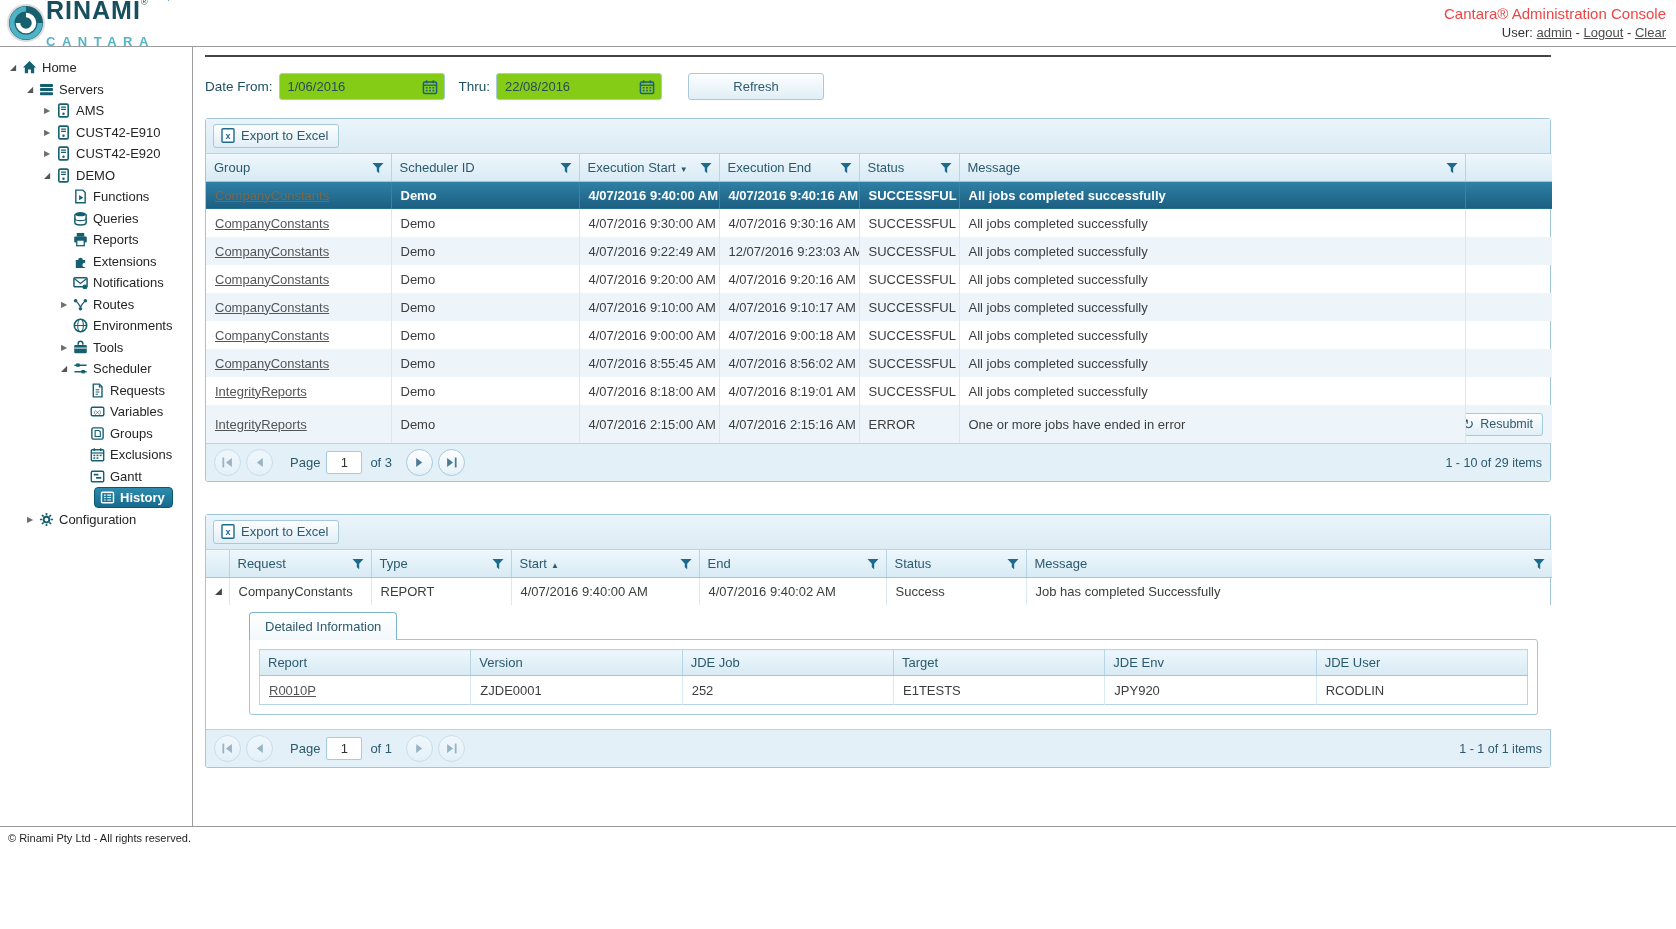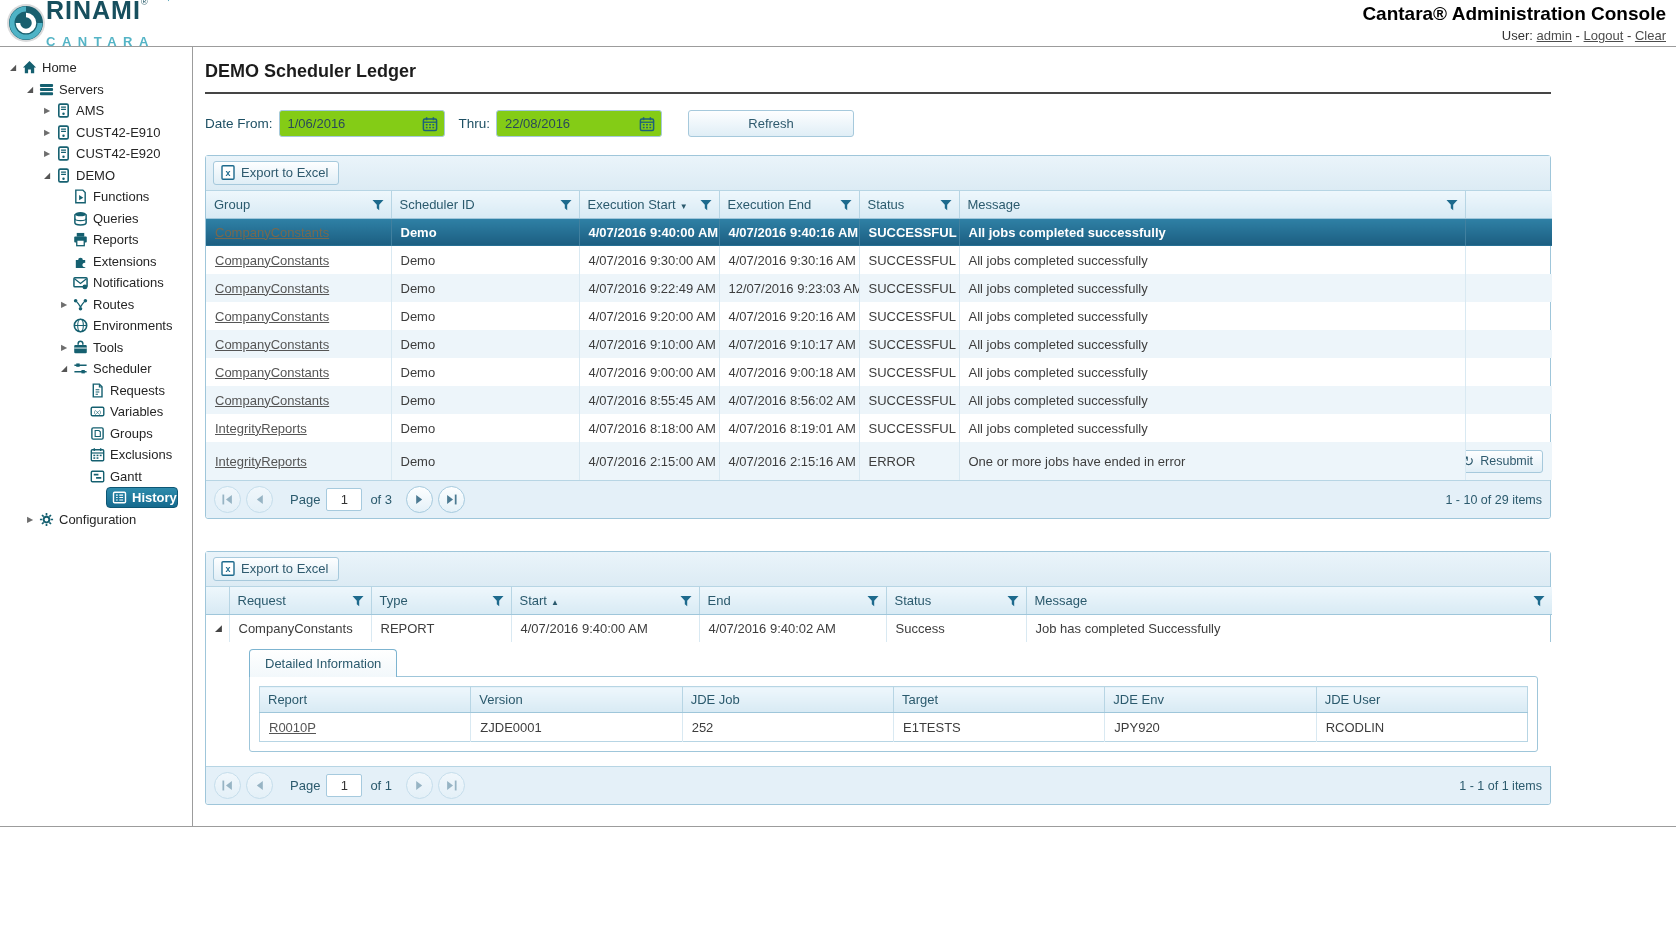--- a/index.html
+++ b/index.html
@@ -9,59 +9,59 @@
   
   .app-header { height:47px; display:flex; justify-content:space-between; align-items:center;
     border-bottom:1px solid #9c9c9c; padding:0 10px 0 6px; background:#fff; }
   .brand { display:flex; align-items:center; }
   .brand-text { display:flex; flex-direction:column; line-height:1; position:relative; }
   .brand-top { font-size:25px; font-weight:bold; letter-spacing:1px; color:#174f5e; }
   .brand-reg { font-size:9px; vertical-align:top; color:#174f5e; }
   .brand-tri { position:absolute; top:-4px; left:118px; color:#2a8ea6; font-size:9px; }
   .brand-bottom { font-size:13px; letter-spacing:6.5px; color:#54b4c6; font-weight:bold; margin-top:12px; }
   .hdr-right { text-align:right; line-height:1.35; }
-  .app-title { font-size:19px; font-weight:bold; color:#000000; }
+  .app-title { font-size:15px; font-weight:normal; color:#ef4444; }
   .user-line { font-size:13px; color:#333; }
   .user-line a { color:#4d4d4d; text-decoration:underline; cursor:pointer; }
 
   
   .app-body { display:flex; height:779px; }
   .sidebar { width:193px; border-right:1px solid #9c9c9c; padding-top:10px; overflow:hidden; }
   .content { flex:1; padding:8px 12px 0 12px; }
 
   
   .tree { list-style:none; font-size:13px; color:#252525; }
   .tree li { height:21.5px; display:flex; align-items:center; white-space:nowrap; }
   .tw { display:inline-flex; width:14px; justify-content:center; flex:0 0 14px; cursor:pointer; }
   .arrow-exp { color:#555; font-size:8px; }
   .arrow-col { color:#6e6e6e; font-size:8px; }
   .ticon { display:inline-flex; width:16px; height:16px; margin:0 4px 0 2px; color:#156070; flex:0 0 16px; align-items:center; }
   .ticon svg { width:15px; height:15px; }
   .tlabel { cursor:pointer; }
   .d0{padding-left:6px}.d1{padding-left:23px}.d2{padding-left:40px}.d3{padding-left:57px}.d4{padding-left:74px}
   .sel-badge { display:inline-flex; align-items:center; background:linear-gradient(#2e8bac,#156a8e);
-    border:1px solid #0d5674; border-radius:4px; padding:1px 0 2px 3px; color:#fff; margin-left:18px; }
+    border:1px solid #0d5674; border-radius:4px; padding:1px 7px 2px 3px; color:#fff; margin-left:6px; }
   .sel-badge .ticon { color:#fff; }
   .sel-badge .tlabel { color:#fff; font-weight:bold; }
 
   
   .page-title { font-size:18px; font-weight:bold; color:#1c1c1c; margin:6px 0 10px 0; }
   .title-rule { width:1346px; border:none; border-top:2px solid #454545; margin:0 0 16px 0; }
   .filter-row { display:flex; align-items:center; font-size:13.5px; color:#1d4f63; margin-bottom:18px; }
   .filter-row label { margin-right:6px; }
   .datepicker { display:flex; align-items:center; border:1px solid #a6c9dc; border-radius:3px;
     background:#84cc16; height:27px; width:166px; margin-right:14px; }
   .datepicker input { border:none; outline:none; flex:1; padding:0 8px; font-size:13px; color:#2a4a5a;
     font-family:"Liberation Sans", sans-serif; width:100px; background:transparent; }
   .cal-btn { width:28px; height:25px; display:flex; align-items:center; justify-content:center;
     cursor:pointer; color:#1d5f7a; }
   .btn { display:inline-flex; align-items:center; justify-content:center; gap:6px;
     border:1px solid #a6c9dc; border-radius:3px; background:linear-gradient(#fdfeff,#e0eef6);
     color:#2f5a6e; font-size:13px; cursor:pointer; font-family:"Liberation Sans", sans-serif; }
-  .refresh-btn { width:166px; height:27px; margin-left:12px; }
+  .refresh-btn { width:136px; height:27px; margin-left:12px; }
 
   
   .grid { width:1346px; border:1px solid #9fc6da; border-radius:3px; background:#fff; }
   .grid + .grid { margin-top:32px; }
   .toolbar { background:linear-gradient(#eaf4fa,#dcebf4); border-bottom:1px solid #b7d5e4; padding:5px 7px; }
   .export-btn { padding:3px 10px 4px 7px; font-size:13px; }
   table { border-collapse:collapse; table-layout:fixed; width:100%; font-size:13px; }
   th { background:linear-gradient(#eef7fc,#d8eaf4); border-right:1px solid #b7d5e4; border-bottom:1px solid #9fc6da;
     font-weight:normal; color:#2b5a6d; text-align:left; padding:5px 8px; height:27px; position:relative; white-space:nowrap; }
   th:last-child { border-right:none; }
@@ -405,21 +405,20 @@
               <circle cx="8" cy="8" r="3" fill="none" stroke="currentColor" stroke-width="2"></circle>
               <path d="M8 1v2.6M8 12.4V15M1 8h2.6M12.4 8H15M3.2 3.2l1.8 1.8M11 11l1.8 1.8M12.8 3.2L11 5M5 11l-1.8 1.8" stroke="currentColor" stroke-width="1.8"></path>
             </svg>
           </span>
         <span class="tlabel">Configuration</span>
       </li>
     </ul>
   </div>
 
   <div class="content">
-    <div class="page-title">DEMO Scheduler Ledger</div>
     <hr class="title-rule">
 
     <div class="filter-row">
       <label>Date From:</label>
       <span class="datepicker">
         <input value="1/06/2016" style="">
         <span class="cal-btn">
           <svg width="16" height="16" viewBox="0 0 16 16">
               <rect x="1.4" y="3" width="13.2" height="11.6" rx="1.5" fill="none" stroke="currentColor" stroke-width="1.5"></rect>
               <path d="M1.4 6.2h13.2" stroke="currentColor" stroke-width="1.3"></path>
@@ -731,13 +730,14 @@
               <path d="M1 0.8L6.4 5 1 9.2z" fill="currentColor"></path>
             </svg>
           </span>
         <span class="items-count">1 - 1 of 1 items</span>
       </div>
     </div>
   </div>
 </div>
 
 <div class="app-footer">
+  <div>© Rinami Pty Ltd - All rights reserved.</div>
 </div>
 
 </body></html>

